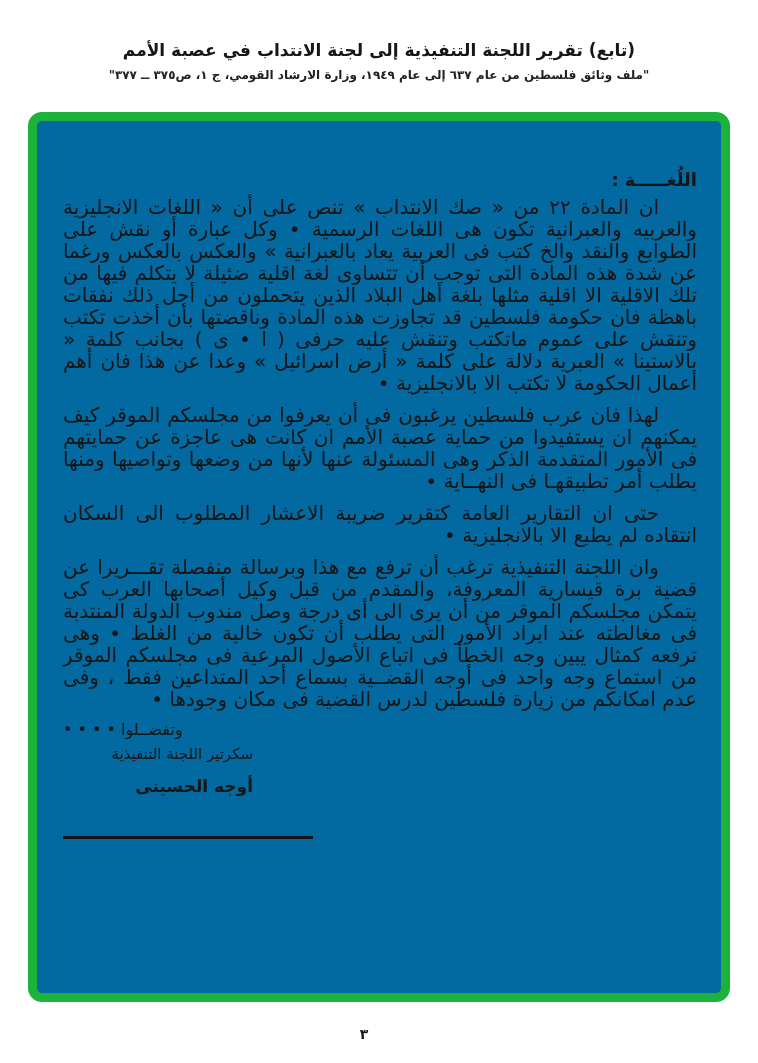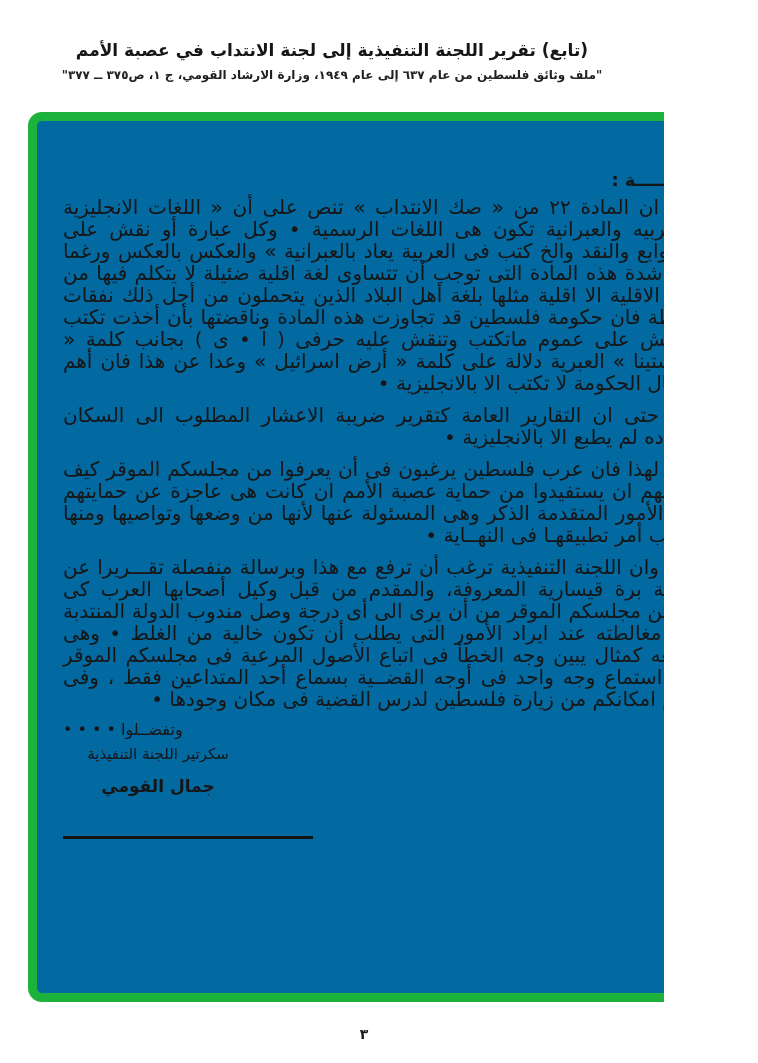--- a/index.html
+++ b/index.html
@@ -1,18 +1,18 @@
 <!DOCTYPE html>
 <html lang="ar"><head>
 <meta charset="utf-8">
 <style>
   html, body { margin: 0; padding: 0; background: #ffffff; }
   .page {
     position: relative;
-    width: 664px;
+    width: 758px;
     height: 1063px;
     background: #ffffff;
     font-family: "DejaVu Sans", sans-serif;
     color: #161616;
     overflow: hidden;
   }
   .doc-title {
     position: absolute;
     top: 40px; left: 0;
     width: 100%;
@@ -62,21 +62,21 @@
     text-align: left;
     padding-left: 0;
     padding-right: 85px;
     font-size: 16px;
     margin-top: 2px;
   }
   .signature {
     direction: rtl;
     width: 190px;
     margin: 6px 380px 0 0;
-    text-align: center;
+    text-align: right;
   }
   .sig-title { font-size: 15px; }
   .sig-name  { font-size: 17px; font-weight: bold; margin-top: 13px; }
   .divider {
     width: 250px; height: 3px;
     background: #141414;
     margin: 40px 212px 0 0;
   }
   .page-number {
     position: absolute;
@@ -95,31 +95,31 @@
   <div class="doc-title">(تابع) تقرير اللجنة التنفيذية إلى لجنة الانتداب في عصبة الأمم</div>
 
   <div class="doc-source">"ملف وثائق فلسطين من عام ٦٣٧ إلى عام ١٩٤٩، وزارة الارشاد القومي، ج ١، ص٣٧٥ ــ ٣٧٧"</div>
 
   <div class="green-box" style="border-color: rgb(28, 178, 59);">
 
     <h2 class="section-heading">اللُغـــــة :</h2>
 
     <p class="para">ان المادة ٢٢ من « صك الانتداب » تنص على أن « اللغات الانجليزية والعربيه والعبرانية تكون هى اللغات الرسمية • وكل عبارة أو نقش على الطوابع والنقد والخ كتب فى العربية يعاد بالعبرانية » والعكس بالعكس ورغما عن شدة هذه المادة التى توجب أن تتساوى لغة اقلية ضئيلة لا يتكلم فيها من تلك الاقلية الا اقلية مثلها بلغة أهل البلاد الذين يتحملون من أجل ذلك نفقات باهظة فان حكومة فلسطين قد تجاوزت هذه المادة وناقضتها بأن أخذت تكتب وتنقش على عموم ماتكتب وتنقش عليه حرفى ( ا • ى ) بجانب كلمة « بالاستينا » العبرية دلالة على كلمة « أرض اسرائيل » وعدا عن هذا فان أهم أعمال الحكومة لا تكتب الا بالانجليزية •</p>
 
+    <p class="para">لهذا فان عرب فلسطين يرغبون فى أن يعرفوا من مجلسكم الموقر كيف يمكنهم ان يستفيدوا من حماية عصبة الأمم ان كانت هى عاجزة عن حمايتهم فى الأمور المتقدمة الذكر وهى المسئولة عنها لأنها من وضعها وتواصيها ومنها يطلب أمر تطبيقهـا فى النهــاية •</p>
+
     <p class="para">حتى ان التقارير العامة كتقرير ضريبة الاعشار المطلوب الى السكان انتقاده لم يطبع الا بالانجليزية •</p>
-
-    <p class="para">لهذا فان عرب فلسطين يرغبون فى أن يعرفوا من مجلسكم الموقر كيف يمكنهم ان يستفيدوا من حماية عصبة الأمم ان كانت هى عاجزة عن حمايتهم فى الأمور المتقدمة الذكر وهى المسئولة عنها لأنها من وضعها وتواصيها ومنها يطلب أمر تطبيقهـا فى النهــاية •</p>
 
     <p class="para">وان اللجنة التنفيذية ترغب أن ترفع مع هذا وبرسالة منفصلة تقـــريرا عن قضية برة قيسارية المعروفة، والمقدم من قبل وكيل أصحابها العرب كى يتمكن مجلسكم الموقر من أن يرى الى أى درجة وصل مندوب الدولة المنتدبة فى مغالطته عند ايراد الأمور التى يطلب أن تكون خالية من الغلط • وهى ترفعه كمثال يبين وجه الخطأ فى اتباع الأصول المرعية فى مجلسكم الموقر من استماع وجه واحد فى أوجه القضــية بسماع أحد المتداعين فقط ، وفى عدم امكانكم من زيارة فلسطين لدرس القضية فى مكان وجودها •</p>
 
     <div class="closing">وتفضــلوا • • • •</div>
 
     <div class="signature">
       <div class="sig-title">سكرتير اللجنة التنفيذية</div>
-      <div class="sig-name">جمال القومي</div>
+      <div class="sig-name">أوجه الحسينى</div>
     </div>
 
     <div class="divider"></div>
 
   </div>
 
   <div class="page-number">٣</div>
 
 </div>
 

